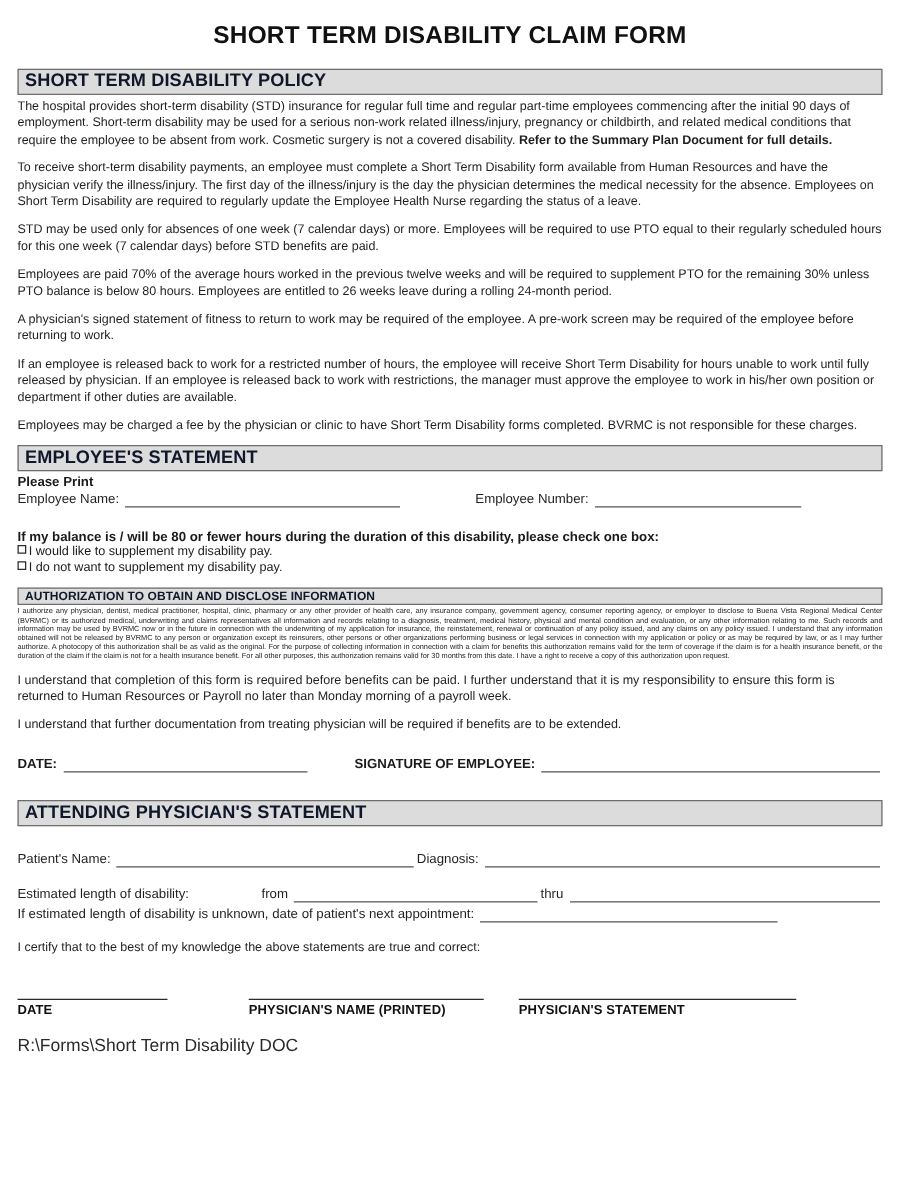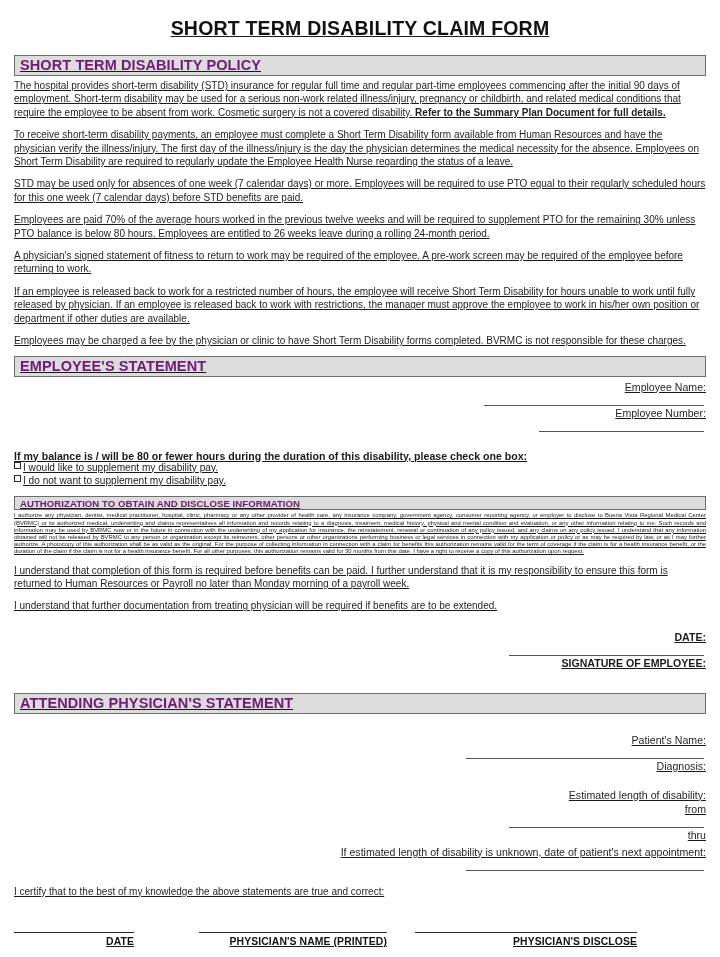--- a/index.html
+++ b/index.html
@@ -13,21 +13,20 @@
     font-family: "Liberation Sans", sans-serif;
     color: #1a1a1a;
     -webkit-font-smoothing: antialiased;
   }
   .page {
     position: relative;
     width: 720px;
     height: 957px;
     box-sizing: border-box;
     padding: 0 14px;
-    text-decoration: underline;
   }
 
   
   .doc-title {
     text-align: center;
     font-size: 19.5px;
     font-weight: bold;
     letter-spacing: 0.2px;
     padding-top: 17px;
     padding-bottom: 15px;
@@ -42,21 +41,21 @@
     height: 21px;
     display: flex;
     align-items: center;
     padding-left: 5px;
     margin-bottom: 3px;
   }
   .section-bar .bar-label {
     font-size: 14.5px;
     font-weight: bold;
     letter-spacing: 0.1px;
-    color: #701a75;
+    color: #0f172a;
     line-height: 1;
   }
   .section-bar.small {
     height: 14px;
     margin-bottom: 2px;
   }
   .section-bar.small .bar-label {
     font-size: 9.6px;
     font-weight: bold;
     letter-spacing: 0.05px;
@@ -82,21 +81,20 @@
     color: #242424;
   }
 
   
   .field-row {
     display: flex;
     align-items: flex-end;
     font-size: 10.6px;
     line-height: 14px;
     margin-bottom: 2px;
-    flex-direction: column;
   }
   .field-label {
     white-space: nowrap;
     color: #1f1f1f;
   }
   .rule {
     border-bottom: 1px solid #555;
     height: 11px;
     margin-left: 5px;
     margin-right: 2px;
@@ -143,21 +141,20 @@
     border-top: 1.3px solid #2a2a2a;
     height: 0;
     margin-bottom: 3px;
   }
   .sig-caption {
     font-size: 10.4px;
     font-weight: bold;
     letter-spacing: 0.1px;
     color: #111;
     white-space: nowrap;
-    text-align: right;
   }
   .sig-col.date { width: 120px; margin-right: 65px; }
   .sig-col.pname { width: 188px; margin-right: 28px; }
   .sig-col.psig { width: 222px; }
 
   .footer-path {
     font-size: 14px;
     color: #2a2a2a;
     margin-top: 14px;
   }
@@ -184,20 +181,21 @@
   <p class="para">STD may be used only for absences of one week (7 calendar days) or more.  Employees will be required to use PTO equal to their regularly scheduled hours for this one week (7 calendar days) before STD benefits are paid.</p>
   <p class="para">Employees are paid 70% of the average hours worked in the previous twelve weeks and will be required to supplement PTO for the remaining 30% unless PTO balance is below 80 hours.  Employees are entitled to 26 weeks leave during a rolling 24-month period.</p>
   <p class="para">A physician's signed statement of fitness to return to work may be required of the employee.  A pre-work screen may be required of the employee before returning to work.</p>
   <p class="para">If an employee is released back to work for a restricted number of hours, the employee will receive Short Term Disability for hours unable to work until fully released by physician.  If an employee is released back to work with restrictions, the manager must approve the employee to work in his/her own position or department if other duties are available.</p>
   <p class="para tight">Employees may be charged a fee by the physician or clinic to have Short Term Disability forms completed.  BVRMC is not responsible for these charges.</p>
 
   <div class="section-bar">
     <span class="bar-label">EMPLOYEE'S STATEMENT</span>
   </div>
 
+  <div class="bold-label">Please Print</div>
 
   <div class="field-row">
     <span class="field-label">Employee Name:</span>
     <span class="rule w220"></span>
     <span class="gap-lg"></span>
     <span class="field-label">Employee Number:</span>
     <span class="rule w165"></span>
   </div>
 
   <div class="spacer-16"></div>
@@ -274,19 +272,19 @@
     <div class="sig-col date">
       <div class="sig-line"></div>
       <div class="sig-caption">DATE</div>
     </div>
     <div class="sig-col pname">
       <div class="sig-line"></div>
       <div class="sig-caption">PHYSICIAN'S NAME (PRINTED)</div>
     </div>
     <div class="sig-col psig">
       <div class="sig-line"></div>
-      <div class="sig-caption">PHYSICIAN'S DISCLOSE</div>
+      <div class="sig-caption">PHYSICIAN'S STATEMENT</div>
     </div>
   </div>
 
   <div class="footer-path">R:\Forms\Short Term Disability DOC</div>
 
 </div>
 
 </body></html>

